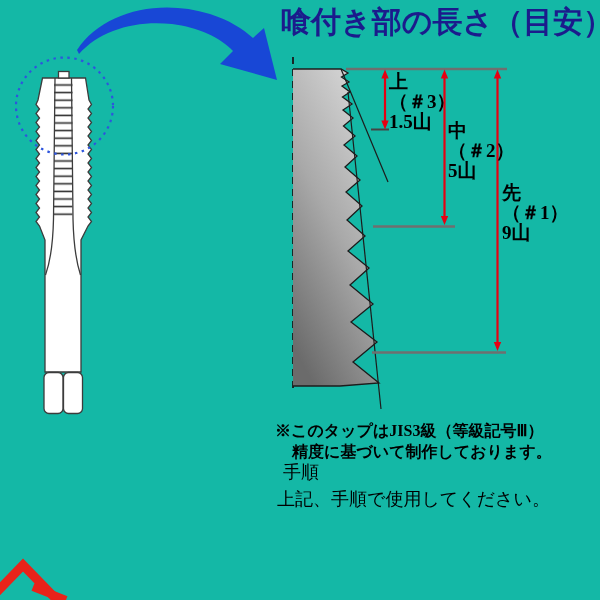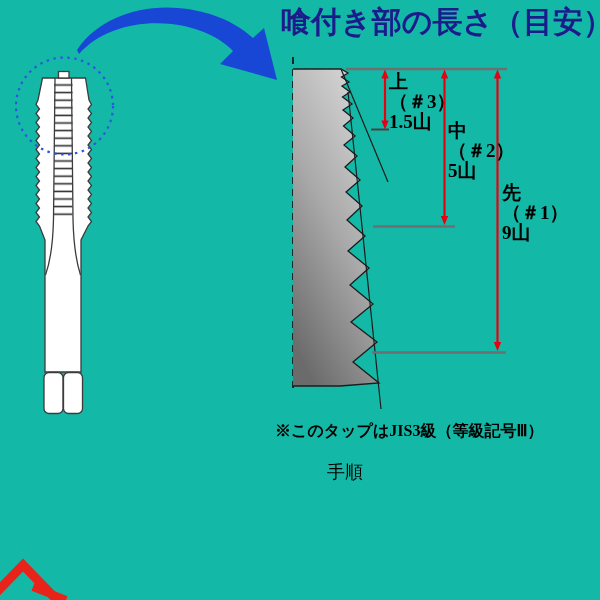--- a/index.html
+++ b/index.html
@@ -11,21 +11,21 @@
   .mlabel{position:absolute;font-size:19px;font-weight:bold;line-height:20px;color:#000;
           white-space:nowrap;}
   .mlabel-upper{left:389px;top:72px;}
   .mlabel-middle{left:448px;top:121px;}
   .mlabel-tip{left:502px;top:183px;}
   .note{position:absolute;left:275px;top:420px;font-size:16px;font-weight:bold;
         line-height:21px;color:#000;white-space:nowrap;}
   .note .indent{padding-left:17px;}
   .procedure{position:absolute;left:277px;top:459px;font-size:18px;font-weight:normal;
              line-height:26.5px;color:#000;white-space:nowrap;}
-  .procedure .ph{padding-left:6px;margin-left:44px;}
+  .procedure .ph{padding-left:6px;}
 </style>
 </head>
 <body>
 
 <div class="stage">
 
   <svg class="art" viewBox="0 0 600 600" xmlns="http://www.w3.org/2000/svg">
     <defs>
       <linearGradient id="gBody" x1="0.75" y1="0" x2="0.25" y2="1">
         <stop offset="0" stop-color="#d8d8d8"></stop>
@@ -130,19 +130,21 @@
   </div>
 
   <div class="mlabel mlabel-tip">
     <div>先</div>
     <div>（＃1）</div>
     <div>9山</div>
   </div>
 
   <div class="note">
     <div>※このタップはJIS3級（等級記号Ⅲ）</div>
+    <div class="indent">精度に基づいて制作しております。</div>
   </div>
 
   <div class="procedure">
     <div class="ph">手順</div>
+    <div>上記、手順で使用してください。</div>
   </div>
 
 </div>
 
 </body></html>

